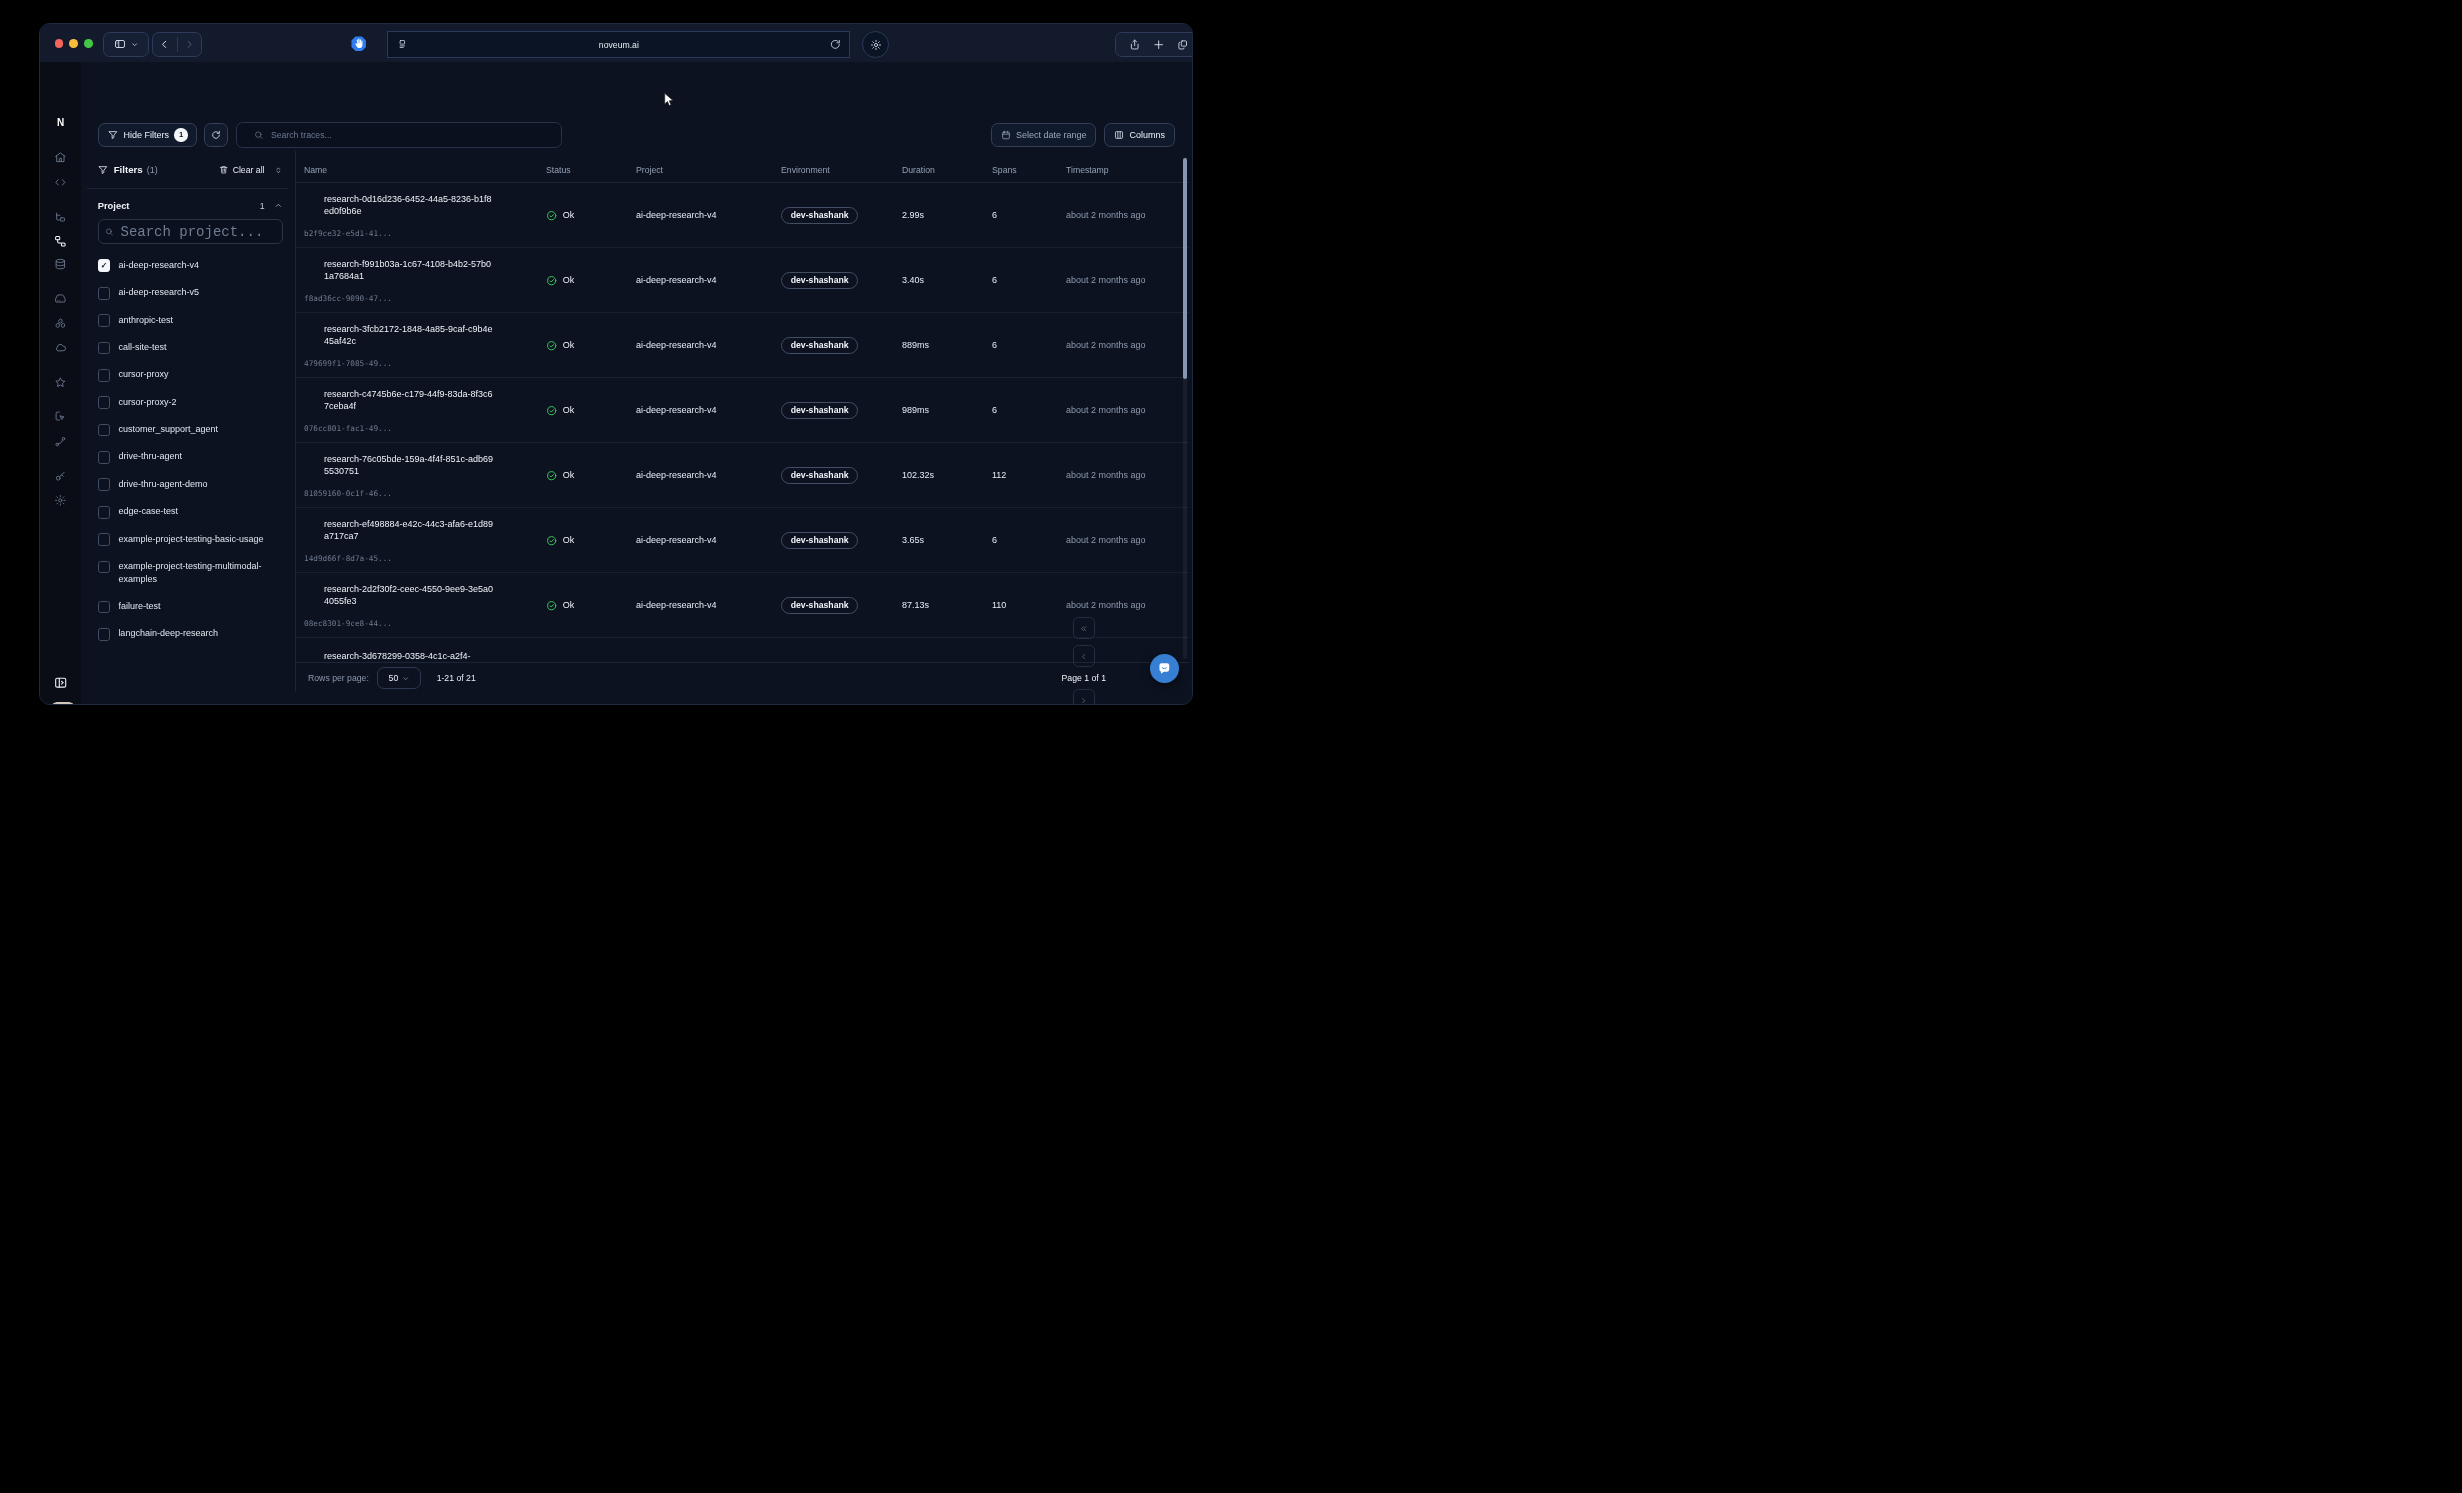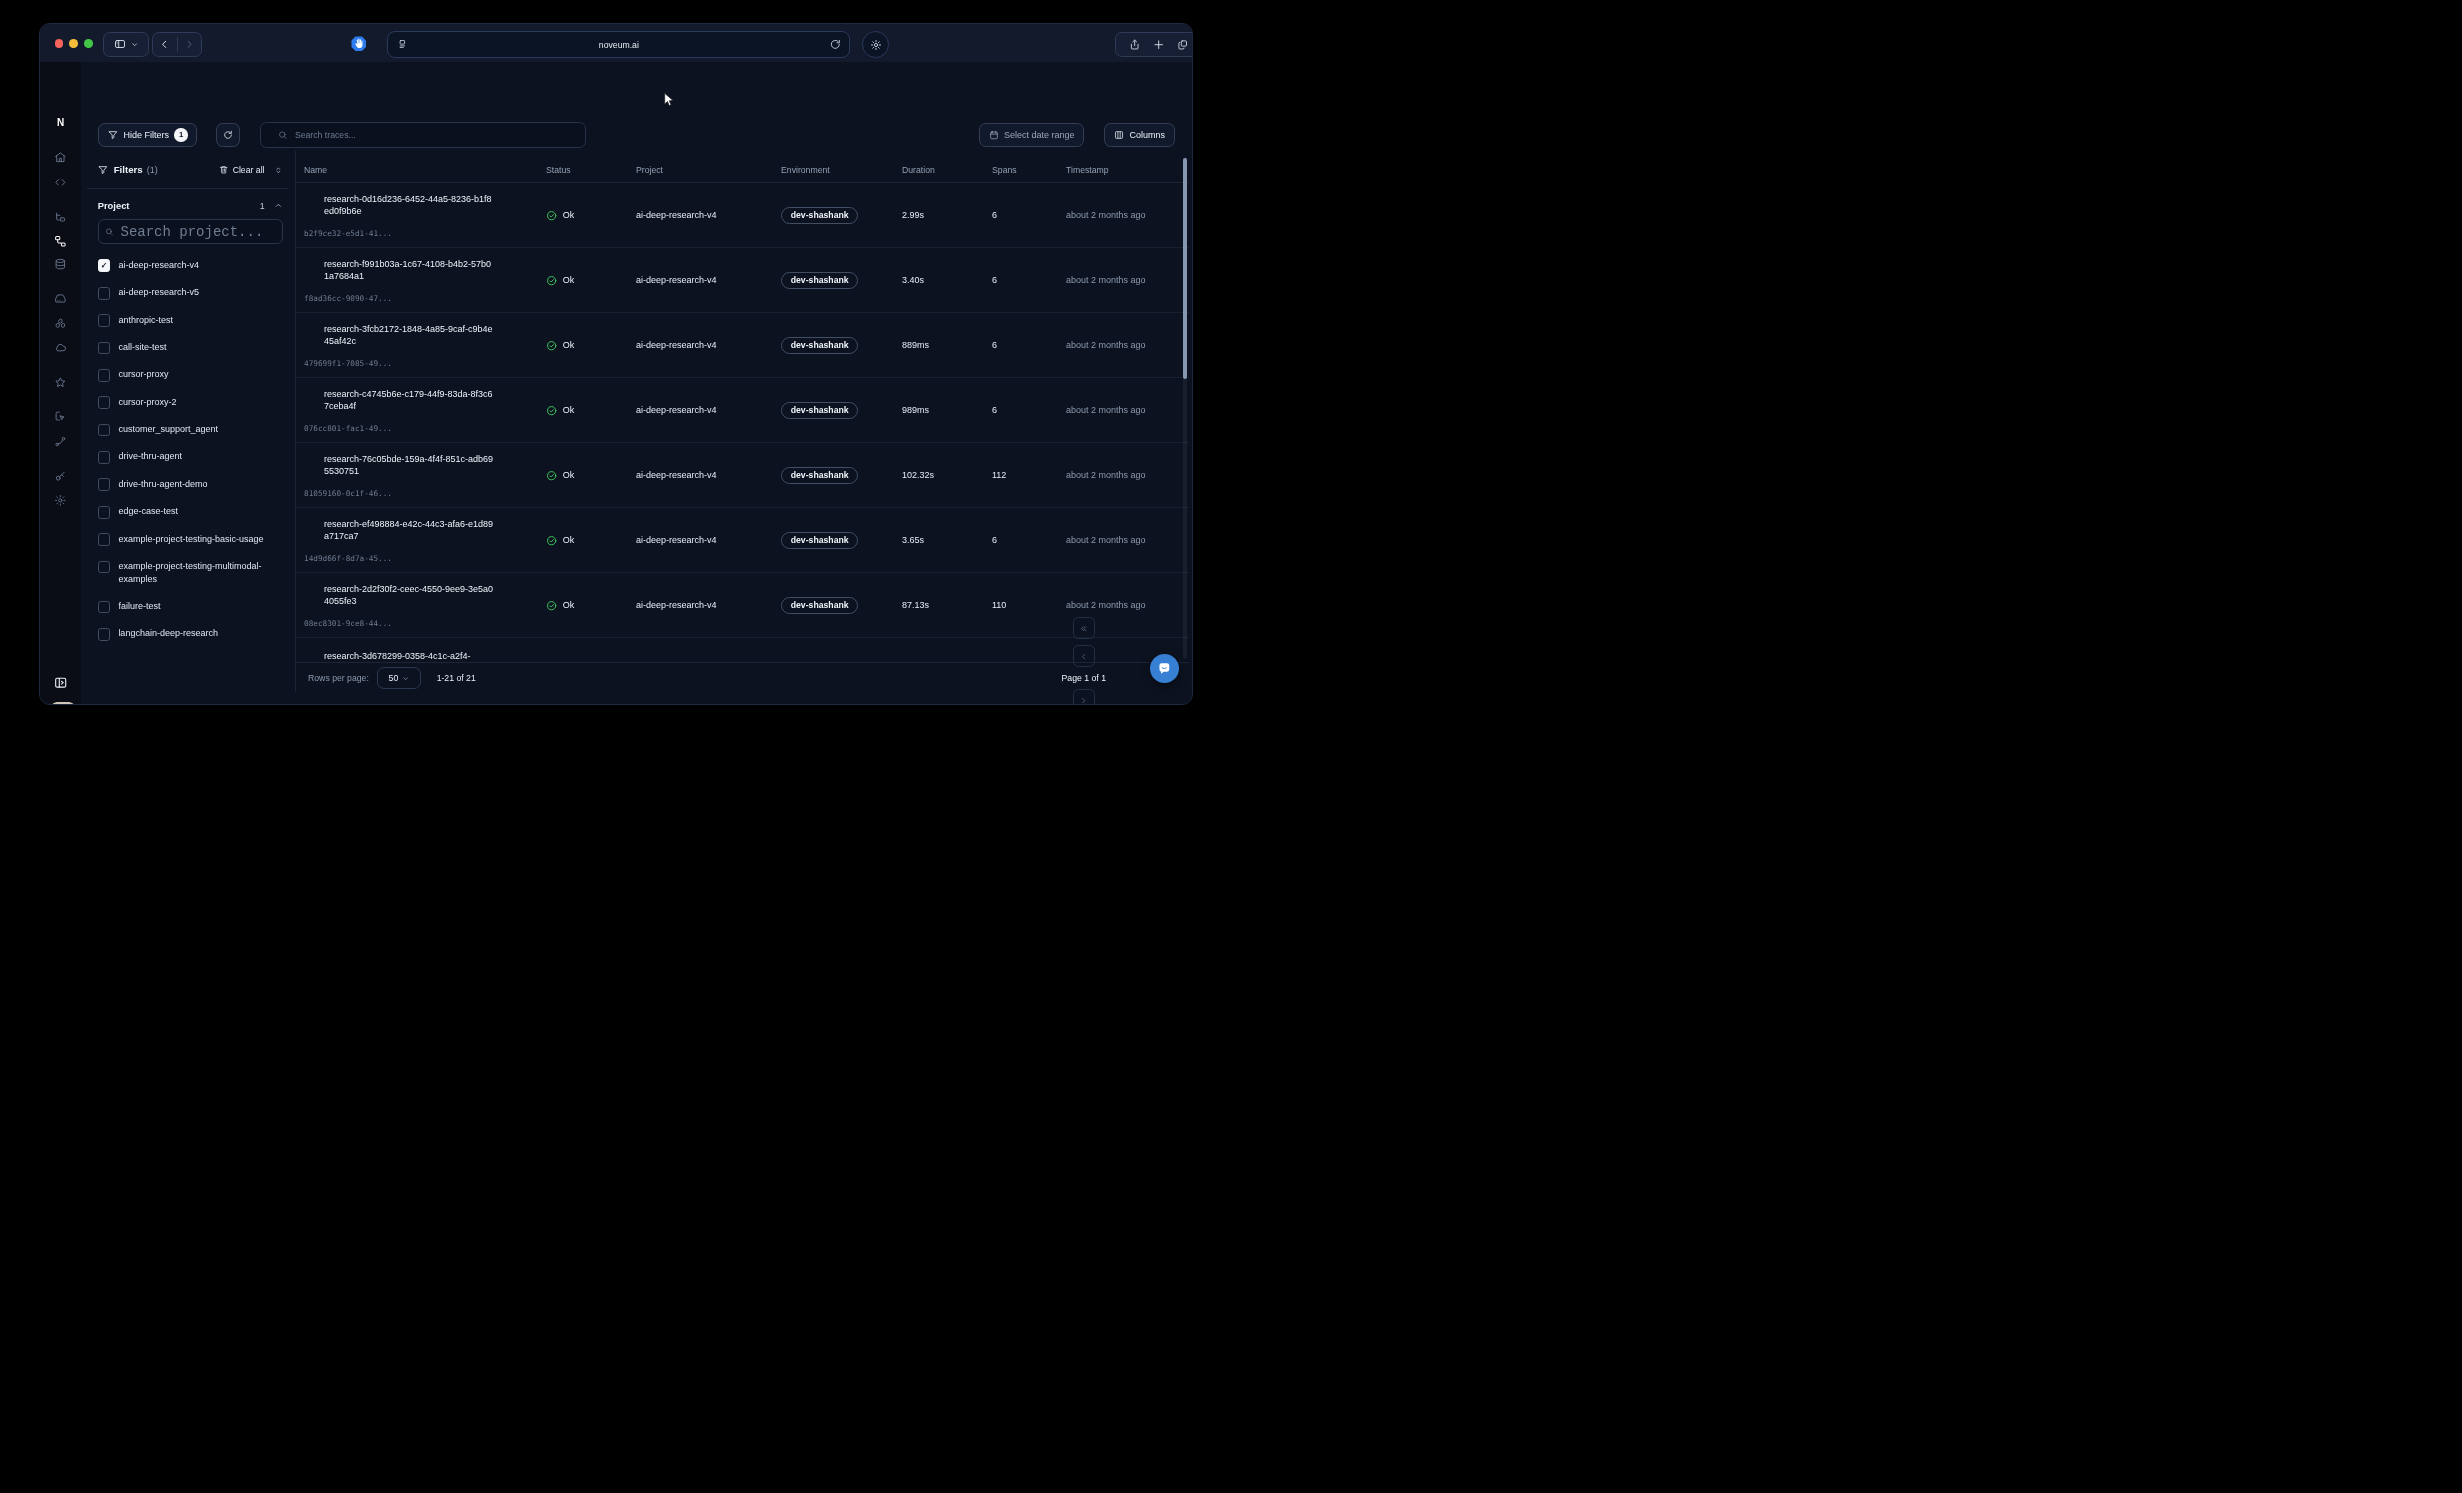--- a/index.html
+++ b/index.html
@@ -6,35 +6,35 @@
   #stage{position:relative;width:1231px;height:747px;background:#000;overflow:hidden;
          font-family:"Liberation Sans",sans-serif;-webkit-font-smoothing:antialiased;}
   .window{position:absolute;left:39px;top:23.4px;width:1152px;height:680px;background:#0c1322;
           border:0.7px solid #1e2a3f;border-radius:10.7px;overflow:hidden;box-shadow:0 12px 40px rgba(0,0,0,.8);}
   
   .chrome{position:absolute;left:0;top:0;right:0;height:38px;background:#121a2c;border-bottom:0.7px solid #1a2436;}
   .tl{position:absolute;top:14.7px;width:8.7px;height:8.7px;border-radius:50%;}
   .pill{position:absolute;top:7.4px;height:23px;background:#161f33;border:0.7px solid #2e3c59;border-radius:6.7px;
         display:flex;align-items:center;justify-content:center;color:#dbe3f0;}
   .urlbar{position:absolute;left:347px;top:6.7px;width:461px;height:25px;background:#0b1424;border:0.7px solid #2b3a5c;
-          border-radius:8px;display:flex;align-items:center;color:#e8edf5;font-size:8.7px;}
+          border-radius:0;display:flex;align-items:center;color:#e8edf5;font-size:8.7px;}
   .circle-btn{position:absolute;top:6.7px;width:25px;height:25px;border-radius:50%;background:#0b1424;border:0.7px solid #2b3a5c;
           display:flex;align-items:center;justify-content:center;color:#cfd8e8;}
   svg.ic{display:block;}
   
   .rail{position:absolute;left:0;top:38px;bottom:0;width:41px;background:#0a0d15;border-right:0.7px solid #161e2d;}
   .rail .logo{position:absolute;left:0;right:0;top:55px;text-align:center;color:#fff;font-weight:bold;font-size:10px;}
   .rail-ic{position:absolute;left:14px;width:12.7px;height:12.7px;color:#67748c;}
   .rail-ic.active{color:#fff;}
   .avatar{position:absolute;left:11.4px;top:640px;width:24px;height:24px;border-radius:6px;overflow:hidden;}
   
   .main{position:absolute;left:41px;top:38px;right:0;bottom:0;background:#0c1220;}
   .page-header{position:absolute;left:0;right:0;top:0;height:54px;border-bottom:0.7px solid #1b2536;}
   .page-title{position:absolute;left:17.4px;top:21.4px;font-size:14.7px;font-weight:bold;color:#f2f5fa;letter-spacing:0.1px;}
-  .toolbar{position:absolute;left:17.4px;right:17.4px;top:59px;height:27px;display:flex;align-items:center;gap:12px;}
+  .toolbar{position:absolute;left:17.4px;right:17.4px;top:59px;height:27px;display:flex;align-items:center;}
   .tb-btn{height:24px;border:0.7px solid #333f55;background:#101a2c;border-radius:6.7px;color:#eef2f8;
           display:flex;align-items:center;gap:5.4px;padding:0 8.7px;font-size:9px;}
   .badge1{width:13.4px;height:13.4px;border-radius:50%;background:#f4f6f9;color:#0c1322;font-size:7.7px;font-weight:bold;
           display:flex;align-items:center;justify-content:center;}
   .tb-search{margin-left:8px;width:290px;height:24px;border:0.7px solid #283349;background:#0a101d;border-radius:6.7px;
           display:flex;align-items:center;padding:0 17px;gap:5.4px;color:#6d7a90;}
   .tb-search input{background:transparent;border:0;outline:none;color:#dfe6f0;font-size:8.7px;width:100%;
           font-family:"Liberation Sans",sans-serif;}
   .tb-search input::placeholder{color:#6d7a90;}
   .spacer{flex:1;}

